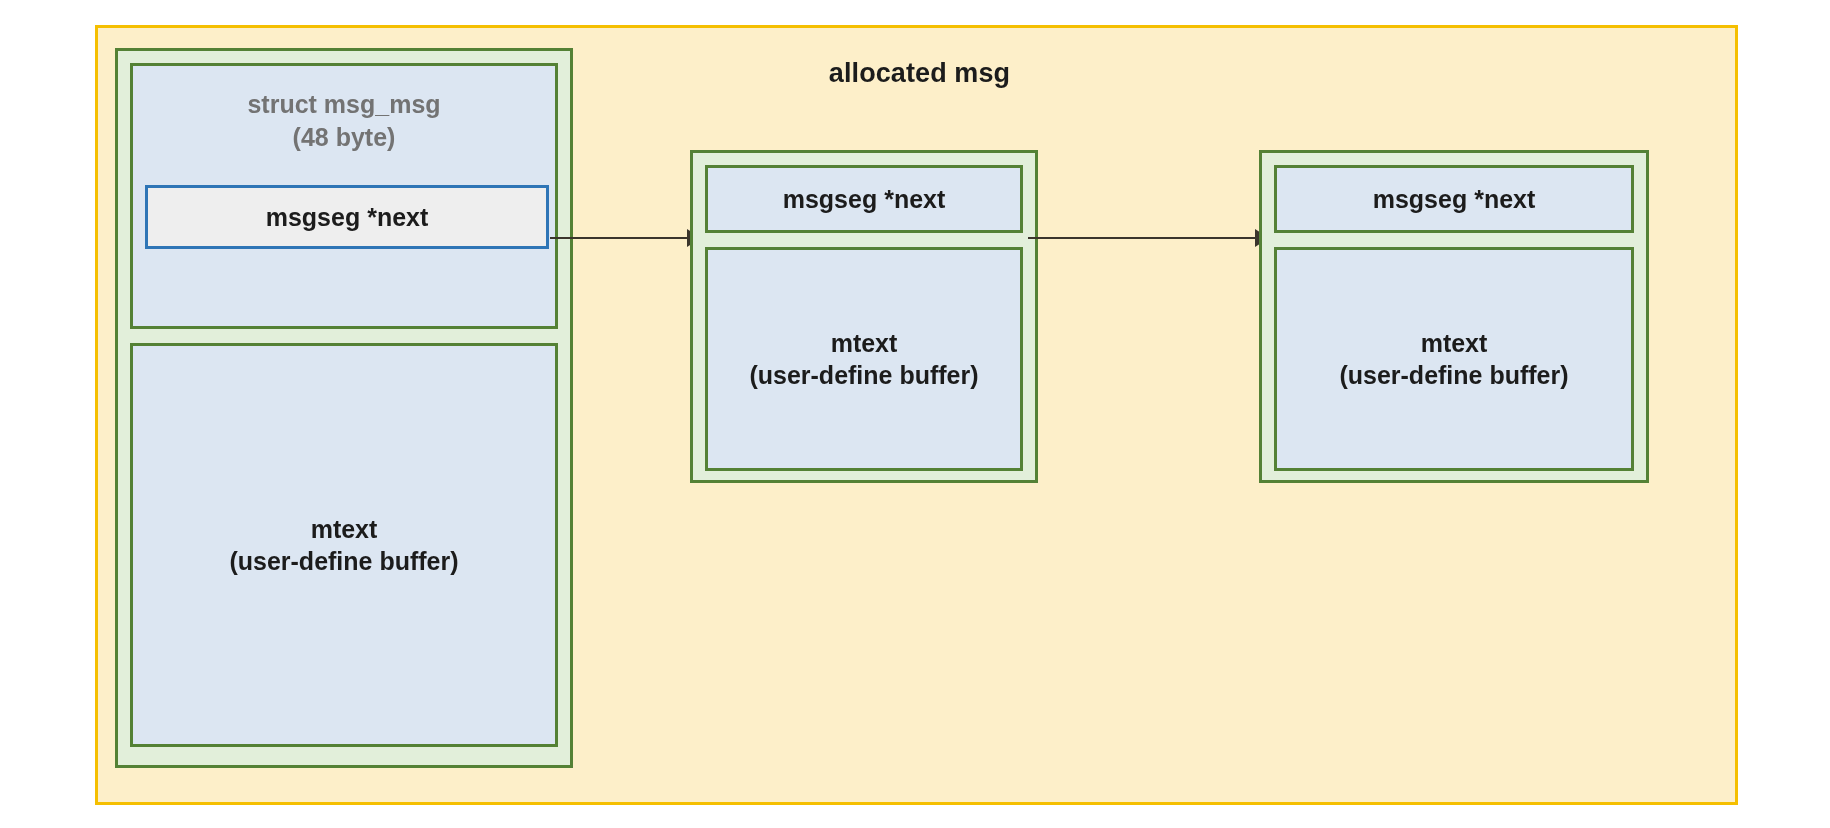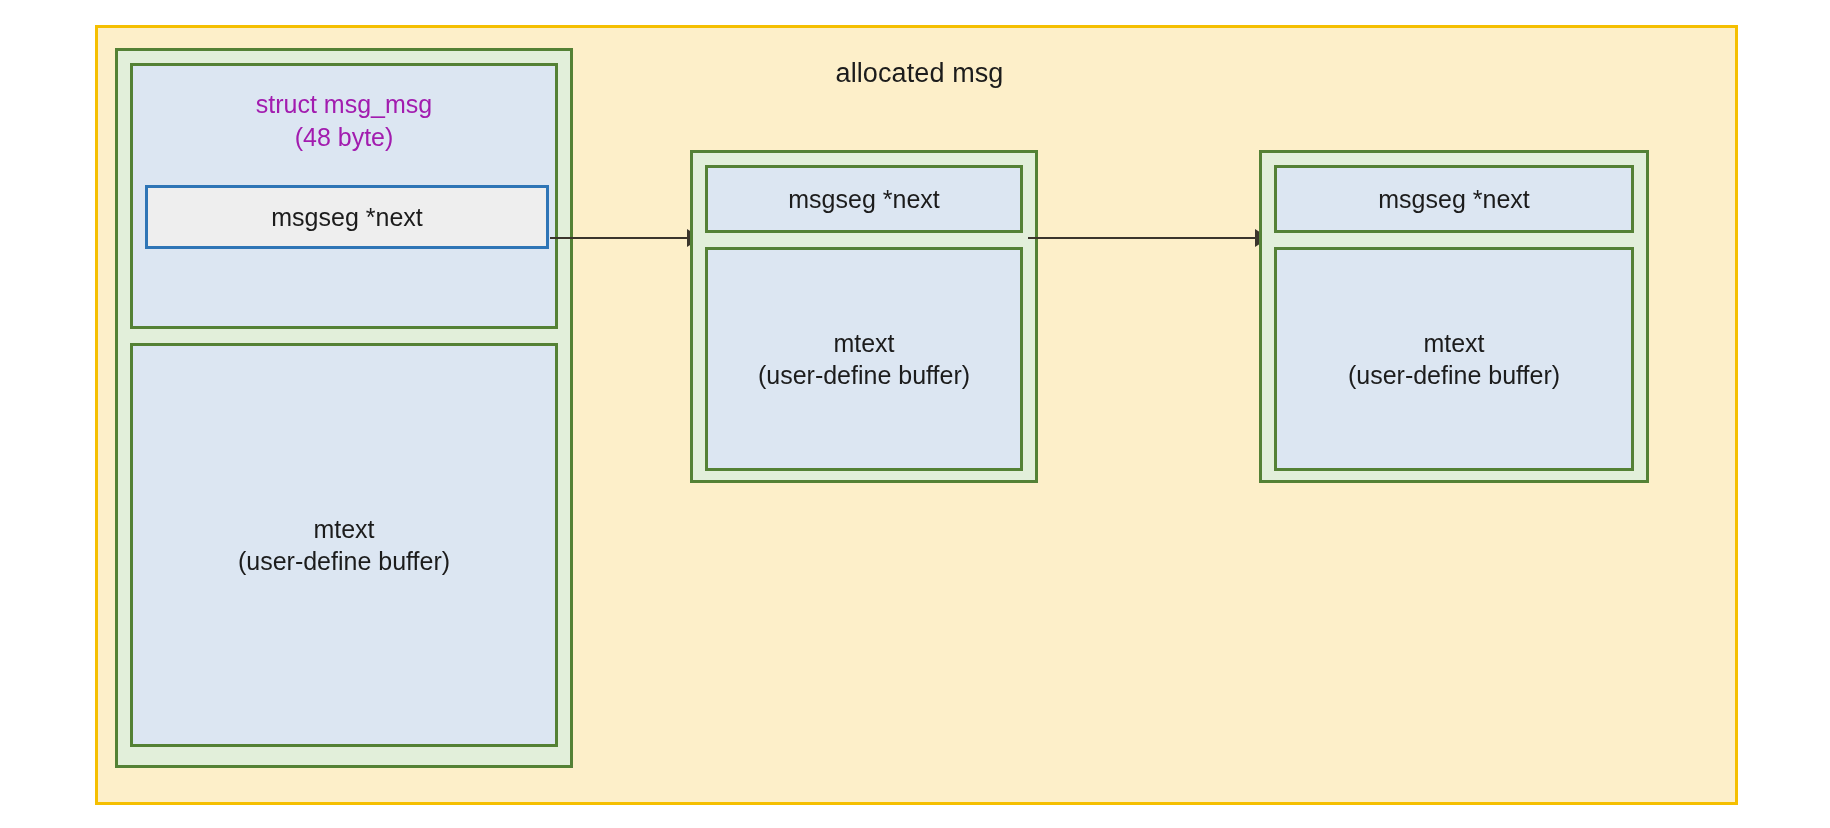--- a/index.html
+++ b/index.html
@@ -12,20 +12,21 @@
     height: 828px;
     font-family: "Liberation Sans", sans-serif;
     overflow: hidden;
   }
 
   #canvas {
     position: relative;
     width: 1830px;
     height: 656px;
     background: #ffffff;
+    font-weight: bold;
   }
 
   
   .alloc-box {
     position: absolute;
     left: 95px;
     top: 25px;
     width: 1643px;
     height: 780px;
     box-sizing: border-box;
@@ -73,21 +74,21 @@
     display: block;
   }
 
   .msgmsg-title {
     position: absolute;
     left: 0;
     top: 22px;
     width: 100%;
     text-align: center;
     font-size: 25px;
-    color: #a21caf;
+    color: #737373;
     line-height: 1.3;
     white-space: pre-line;
   }
 
   
   .ptr-slot {
     position: absolute;
     box-sizing: border-box;
     background: #eeeeee;
     border: 3px solid #2e75b6;

